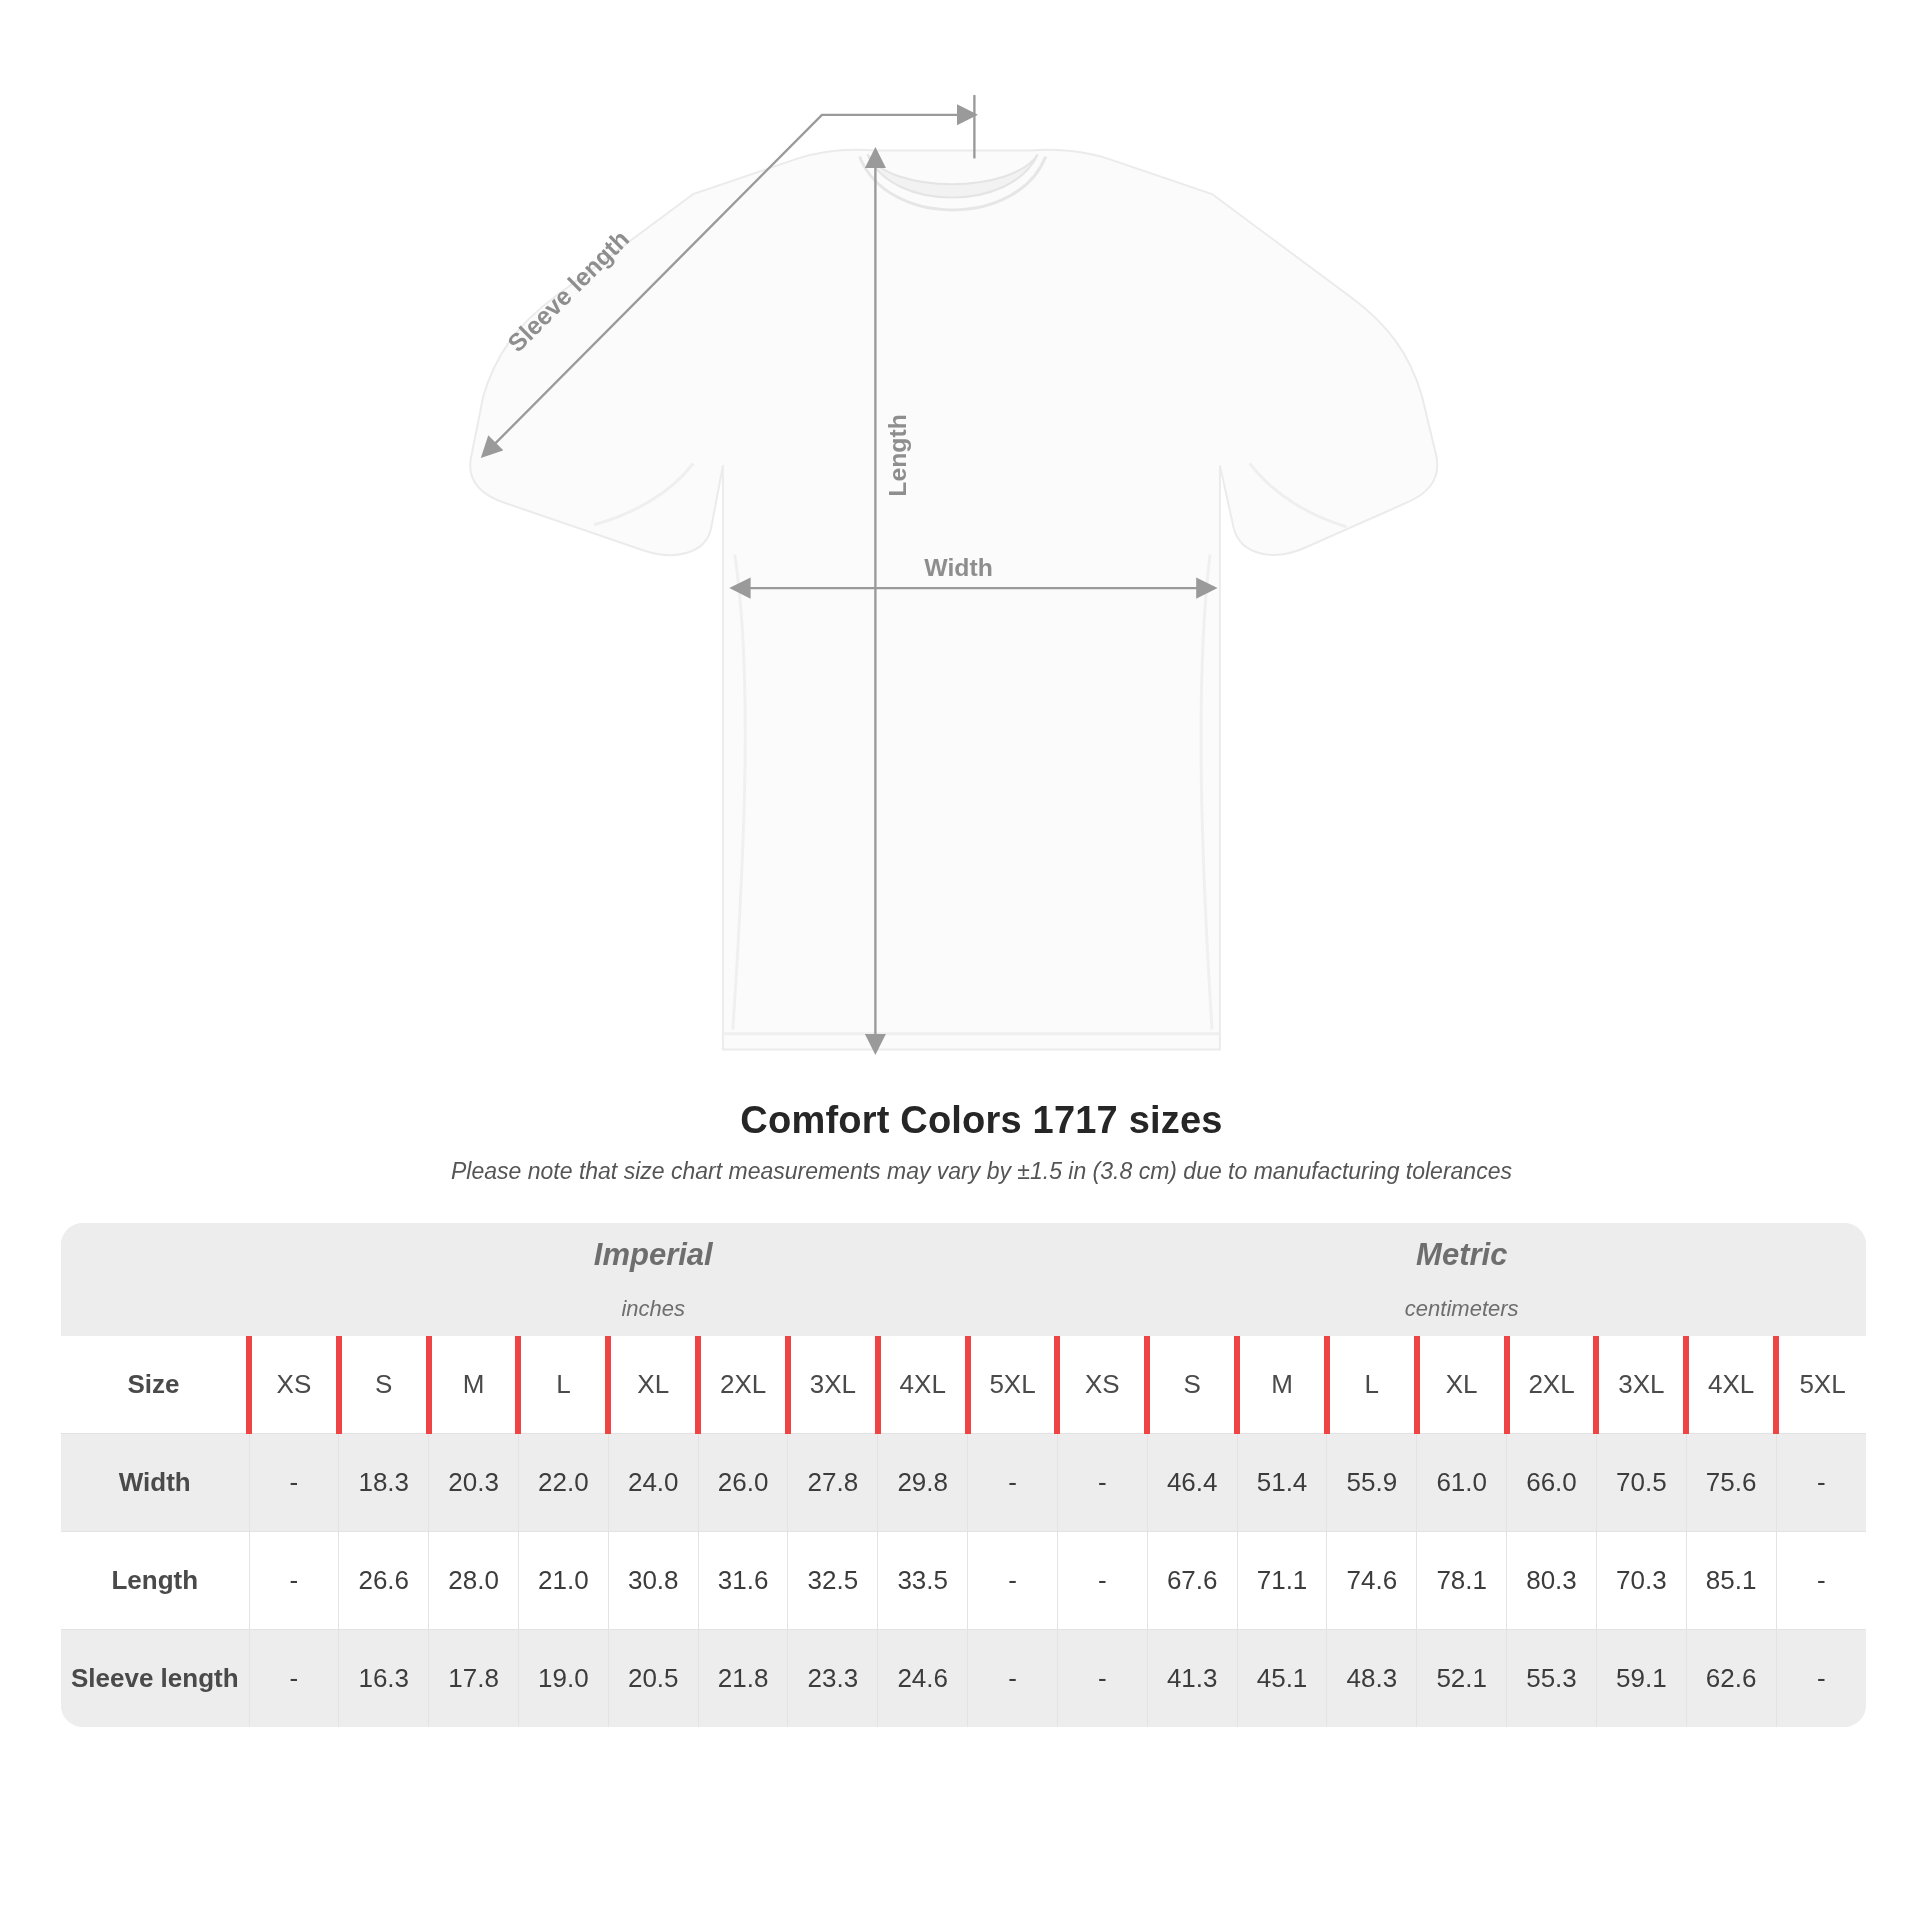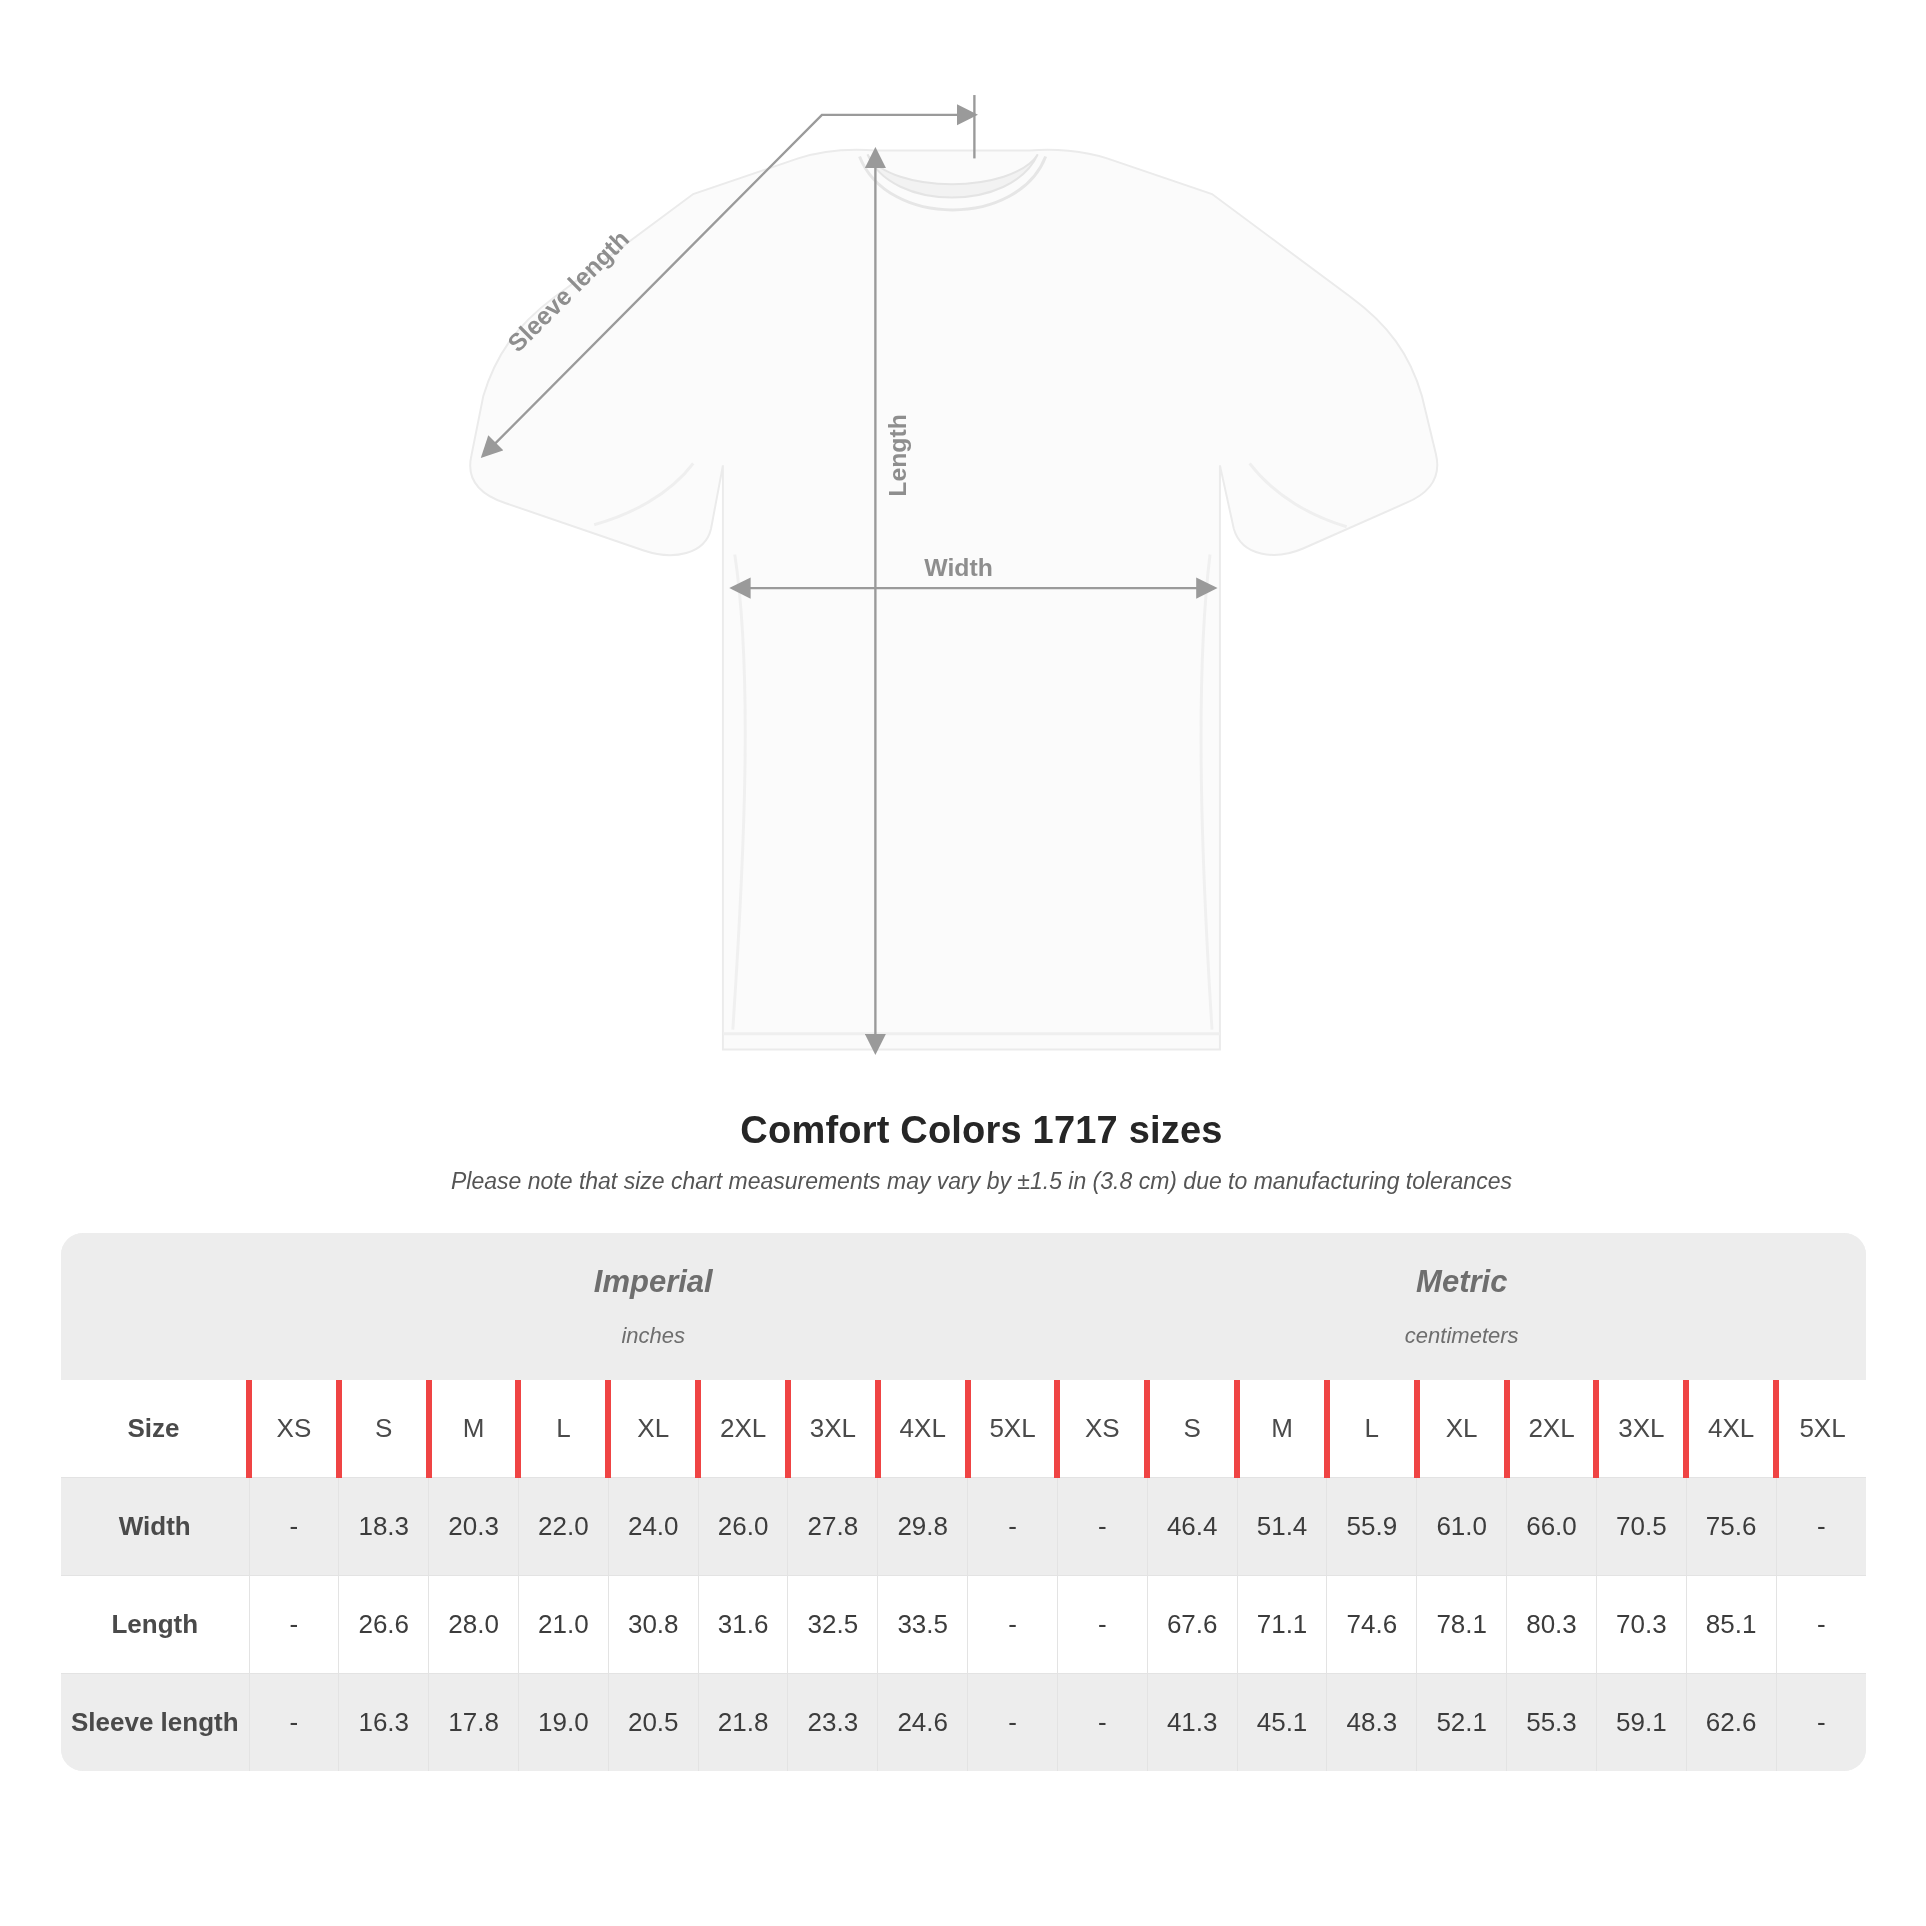--- a/index.html
+++ b/index.html
@@ -24,21 +24,21 @@
   }
   .illustration svg {
     position: absolute;
     top: 0;
     left: 0;
   }
 
   
   .title-block {
     text-align: center;
-    margin-top: 10px;
+    margin-top: 0;
     padding-left: 36px;
   }
   .chart-title {
     font-size: 38px;
     font-weight: bold;
     color: #262626;
     letter-spacing: 0.2px;
   }
   .chart-note {
     font-size: 23px;
@@ -60,21 +60,21 @@
     width: 100%;
     table-layout: fixed;
   }
   table.size-table td, table.size-table th {
     text-align: center;
     vertical-align: middle;
     font-weight: normal;
     padding: 0;
   }
   .unit-header td {
-    height: 147px;
+    height: 113px;
     background: #ededed;
     border: none;
   }
   .unit-name {
     font-size: 31px;
     font-style: italic;
     font-weight: bold;
     color: #6e6e6e;
     line-height: 1.15;
   }

